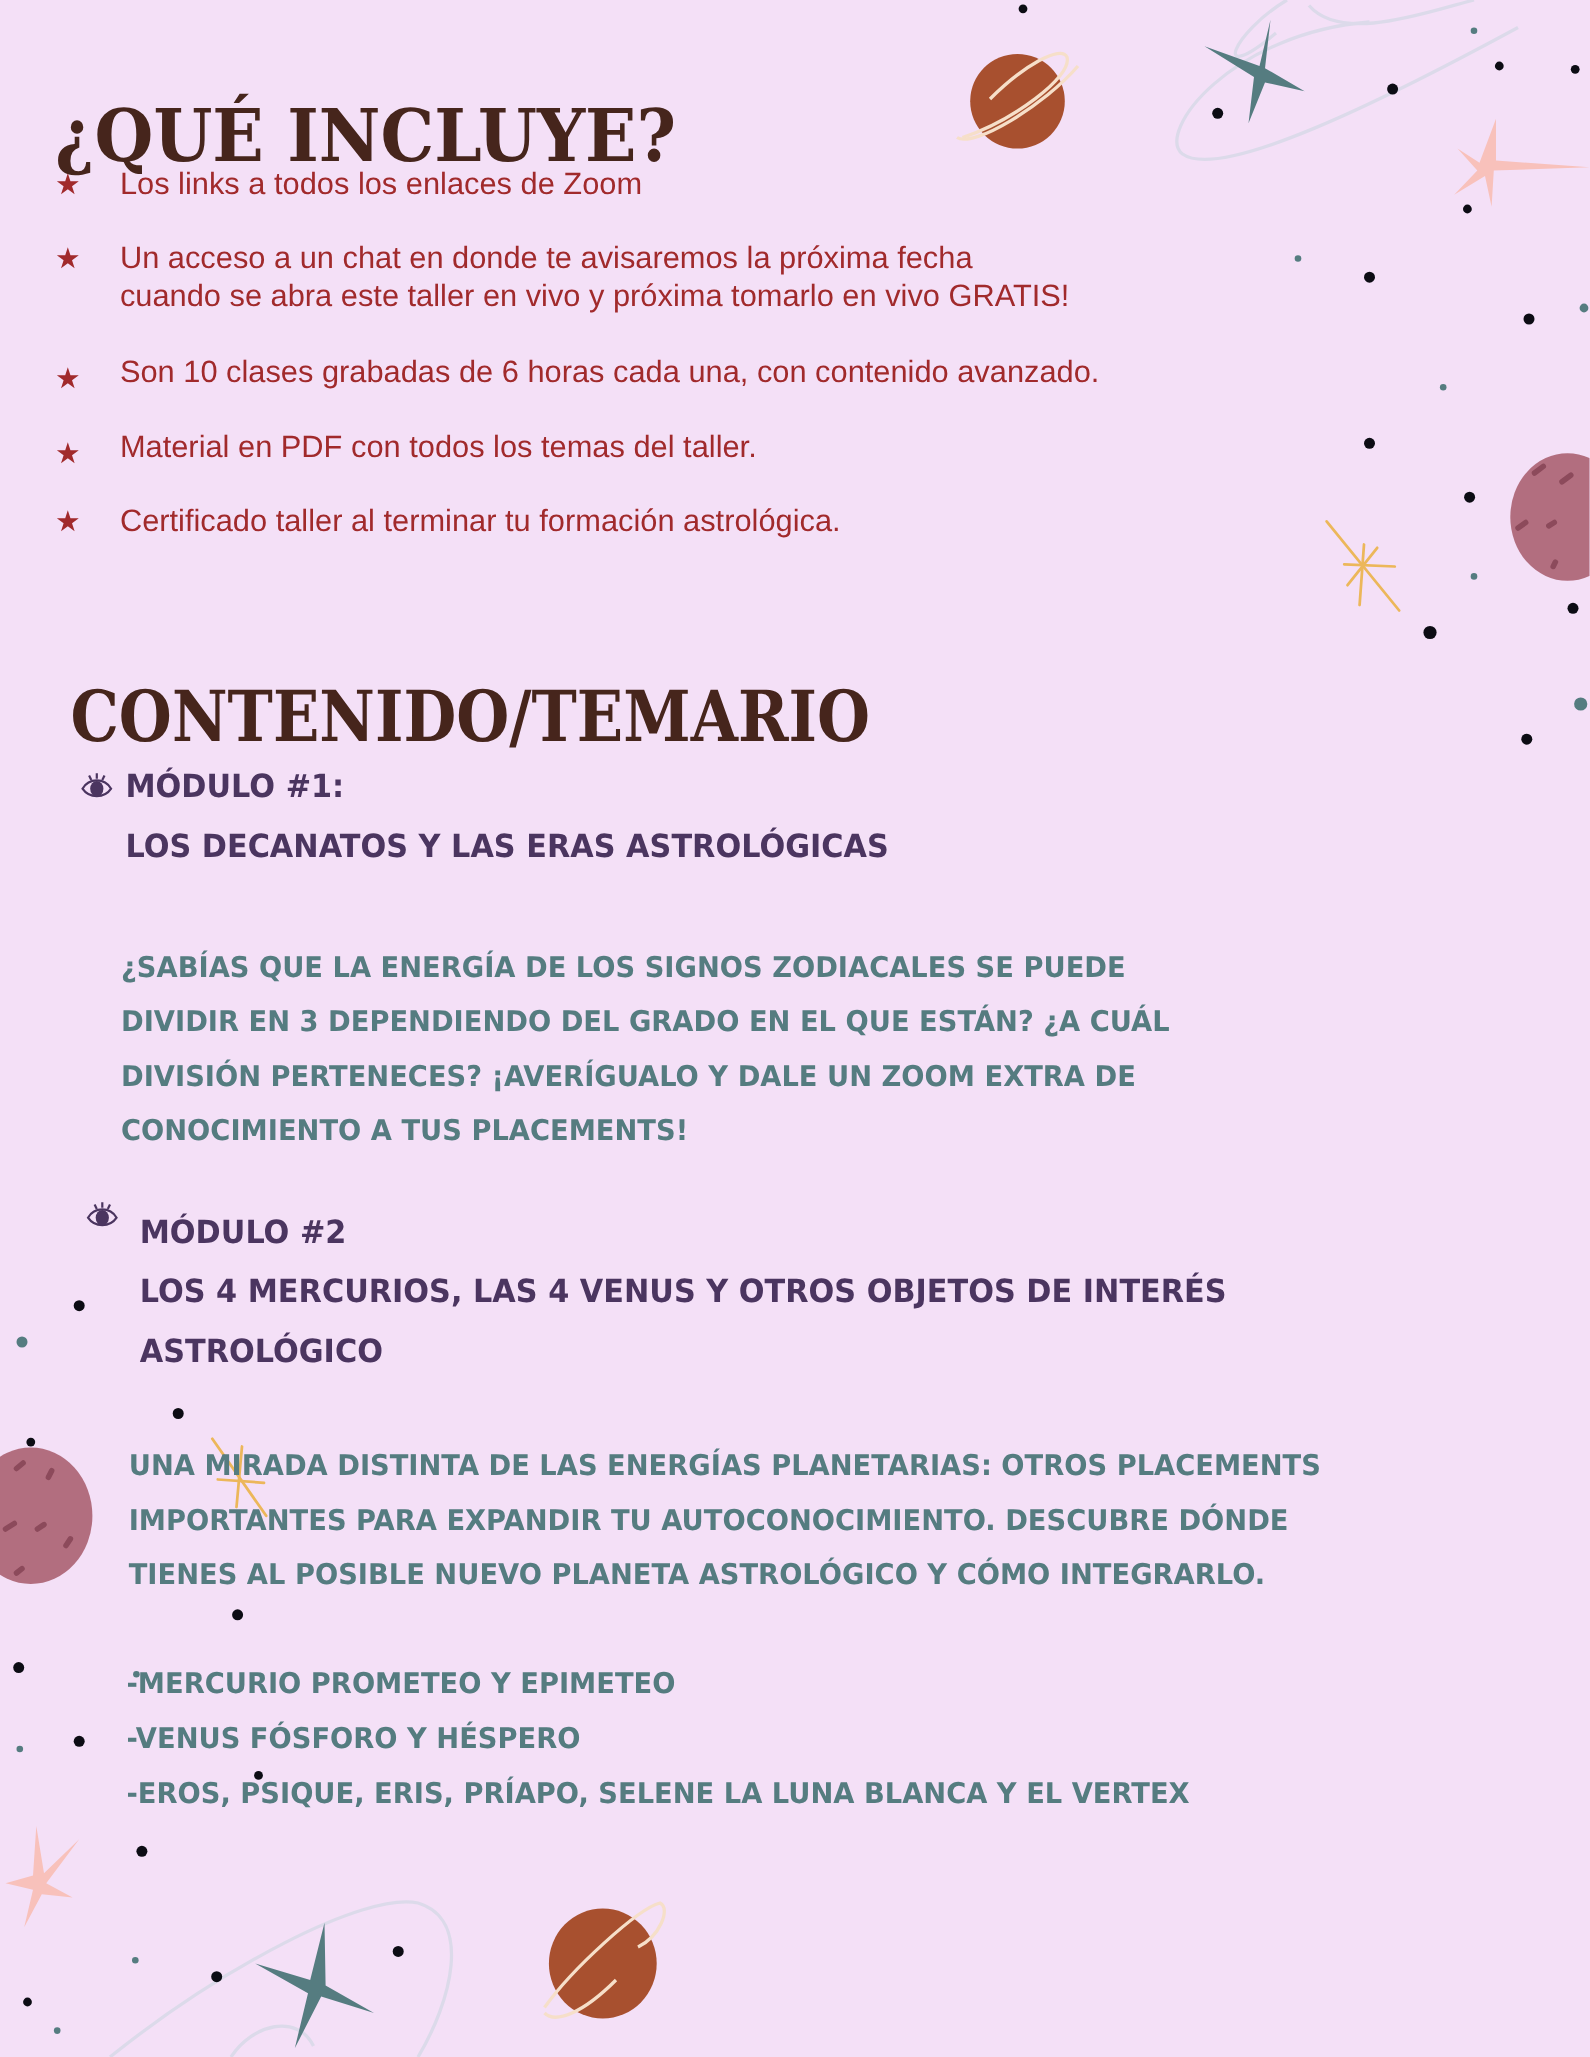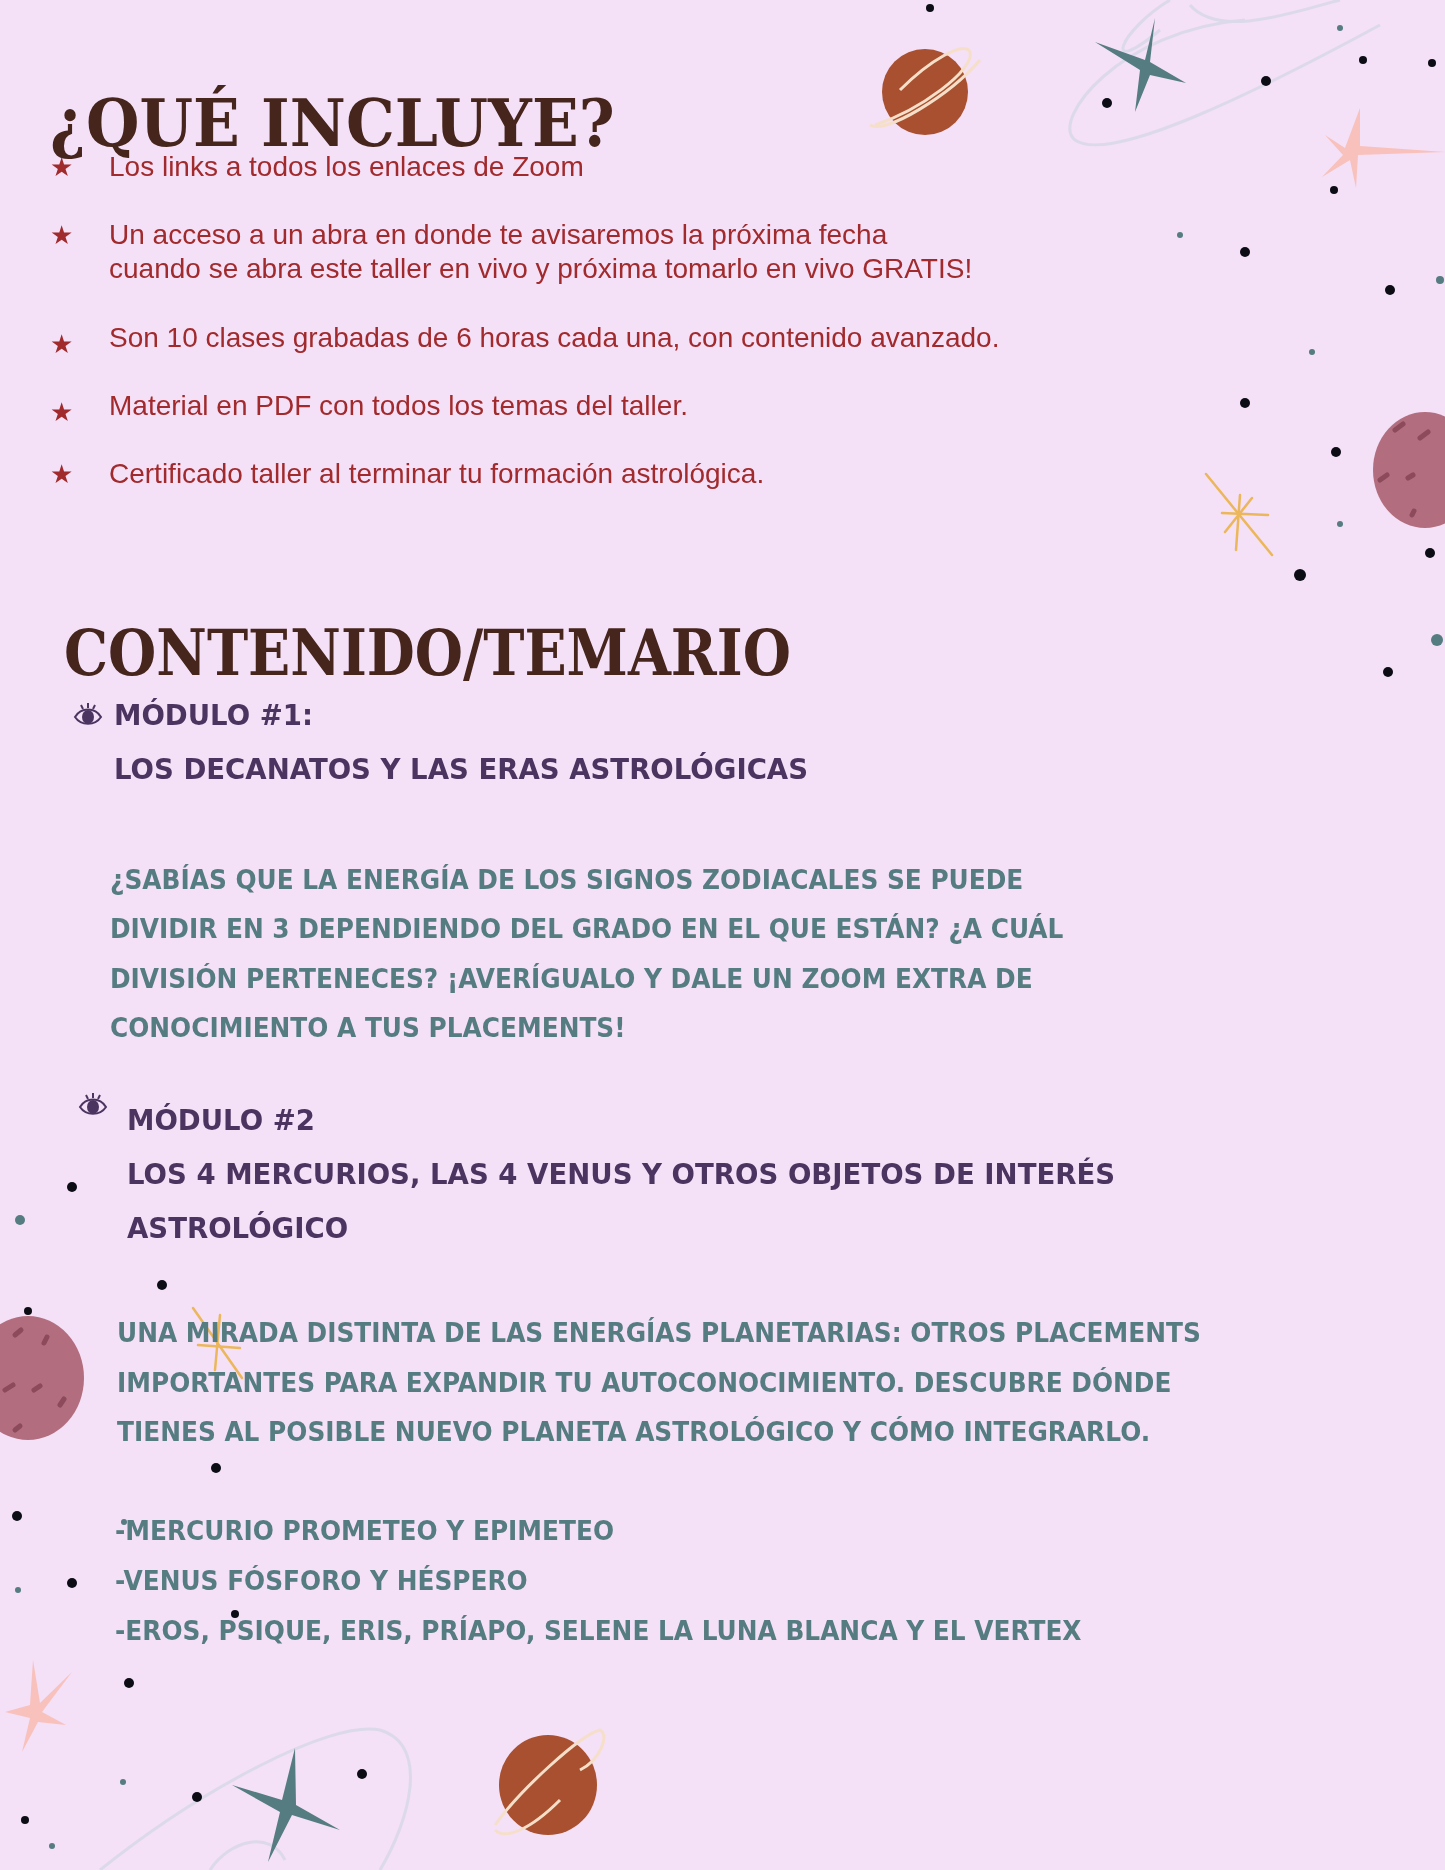--- a/index.html
+++ b/index.html
@@ -136,21 +136,21 @@
 </svg>
 
 <h1 class="title t1">¿QUÉ INCLUYE?</h1>
 
 <div class="bullet" style="top:150px">
   <span class="star">★</span>
   <span class="txt">Los links a todos los enlaces de Zoom</span>
 </div>
 <div class="bullet" style="top:218px">
   <span class="star">★</span>
-  <span class="txt">Un acceso a un abra en donde te avisaremos la próxima fecha</span>
+  <span class="txt">Un acceso a un chat en donde te avisaremos la próxima fecha</span>
   <span class="txt" style="top:34px">cuando se abra este taller en vivo y próxima tomarlo en vivo GRATIS!</span>
 </div>
 <div class="bullet" style="top:321px">
   <span class="star" style="top:6px">★</span>
   <span class="txt">Son 10 clases grabadas de 6 horas cada una, con contenido avanzado.</span>
 </div>
 <div class="bullet" style="top:389px">
   <span class="star" style="top:6px">★</span>
   <span class="txt">Material en PDF con todos los temas del taller.</span>
 </div>

